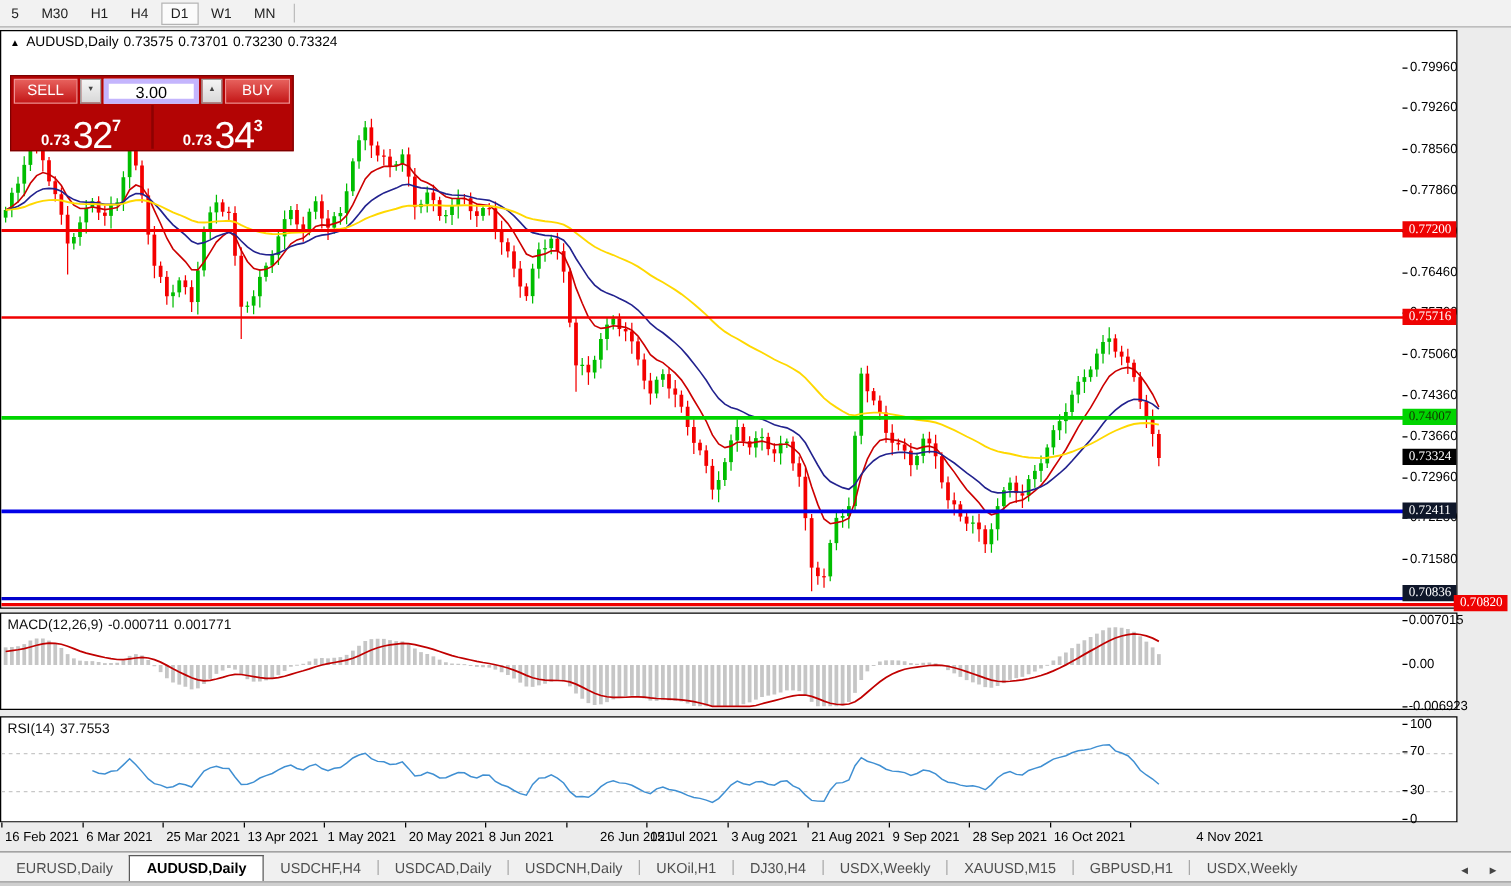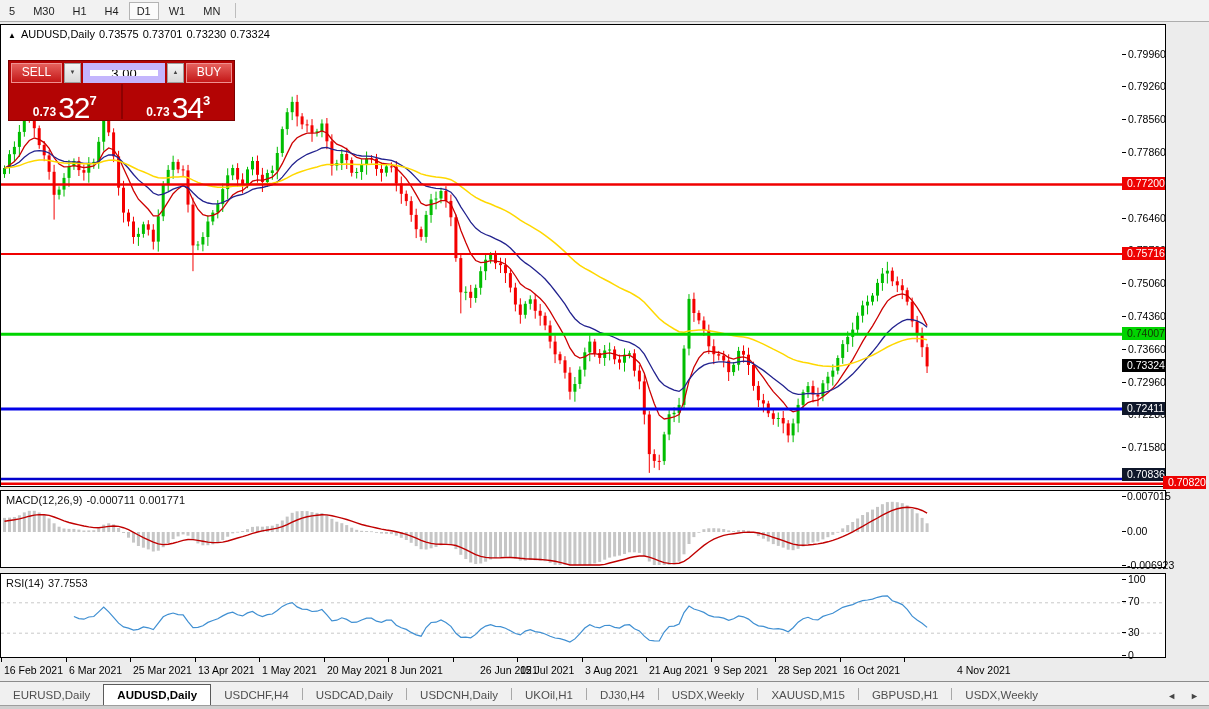--- a/index.html
+++ b/index.html
@@ -25,33 +25,33 @@
   #chart-header .tri{font-size:8px;margin-right:5px;}
   #chart-header span{margin-right:4px;}
 
   
   #trade{position:absolute;left:8px;top:44px;width:227px;height:61px;background:#b30404;border:1px solid #7c0000;z-index:7;box-sizing:border-box;margin-top:16px;}
   #trade .row1{display:flex;height:22px;padding:2px 2px 0 2px;box-sizing:border-box;gap:2px;}
   .tbtn{flex:0 0 auto;background:linear-gradient(#e6605c,#c41717);border:1px solid #ef9090;color:#fff;font-size:12px;line-height:17px;text-align:center;cursor:pointer;font-family:inherit;}
   #sell-btn{width:49px;}
   #buy-btn{flex:1;}
   .spinbtn{width:15px;background:linear-gradient(#f4f4f4,#d8d8d8);border:1px solid #9d9d9d;color:#444;font-size:6px;line-height:16px;text-align:center;cursor:pointer;}
-  #vol-input{width:68px;border:7px solid #c4b5fd;font-size:13px;text-align:center;font-family:inherit;padding:0;}
+  #vol-input{width:68px;border:4px solid #c4b5fd;font-size:13px;text-align:center;font-family:inherit;padding:0;}
   #trade .row2{display:flex;height:35px;margin-top:1px;}
   .quote{flex:1;color:#fff;text-align:center;white-space:nowrap;line-height:34px;cursor:pointer;}
   .quote .qsmall{font-size:12px;font-weight:bold;margin-right:2px;vertical-align:2px;}
   .quote .qbig{font-size:30px;font-weight:500;letter-spacing:-1px;}
   .quote .qsup{font-size:13px;font-weight:bold;vertical-align:13px;}
   .qdiv{width:2px;background:#8d0101;}
 
   
   #axis-col{position:absolute;left:1122px;top:0;width:43px;height:681px;z-index:4;}
   .axlabel{position:absolute;left:0;width:43px;height:13px;line-height:13px;font-size:10.5px;color:#000;padding-left:6px;box-sizing:border-box;white-space:nowrap;background:transparent;}
   .axlabel::before{content:"";position:absolute;left:0;top:6px;width:4px;height:1px;background:#000;}
-  .badge{position:absolute;left:0;width:43px;height:13px;line-height:13px;font-size:10.5px;padding-left:5px;box-sizing:border-box;white-space:nowrap;z-index:3;}
+  .badge{position:absolute;left:0;width:43px;height:13px;line-height:13px;font-size:10.5px;padding-left:5px;box-sizing:border-box;white-space:nowrap;z-index:3;font-family:Liberation Serif, serif;}
   .badge.red{background:#ee0202;color:#fff;}
   .badge.green{background:#00d400;color:#133300;}
   .badge.black{background:#000;color:#fff;}
   .badge.blue{background:#0f172a;color:#fff;}
 
   
   #date-axis{position:absolute;left:0;top:658px;width:1166px;height:23px;background:#ececec;}
   .dtick{position:absolute;top:0;width:1px;height:4px;background:#000;}
   .dlabel{position:absolute;top:6px;font-size:10.5px;color:#000;white-space:nowrap;}
 

